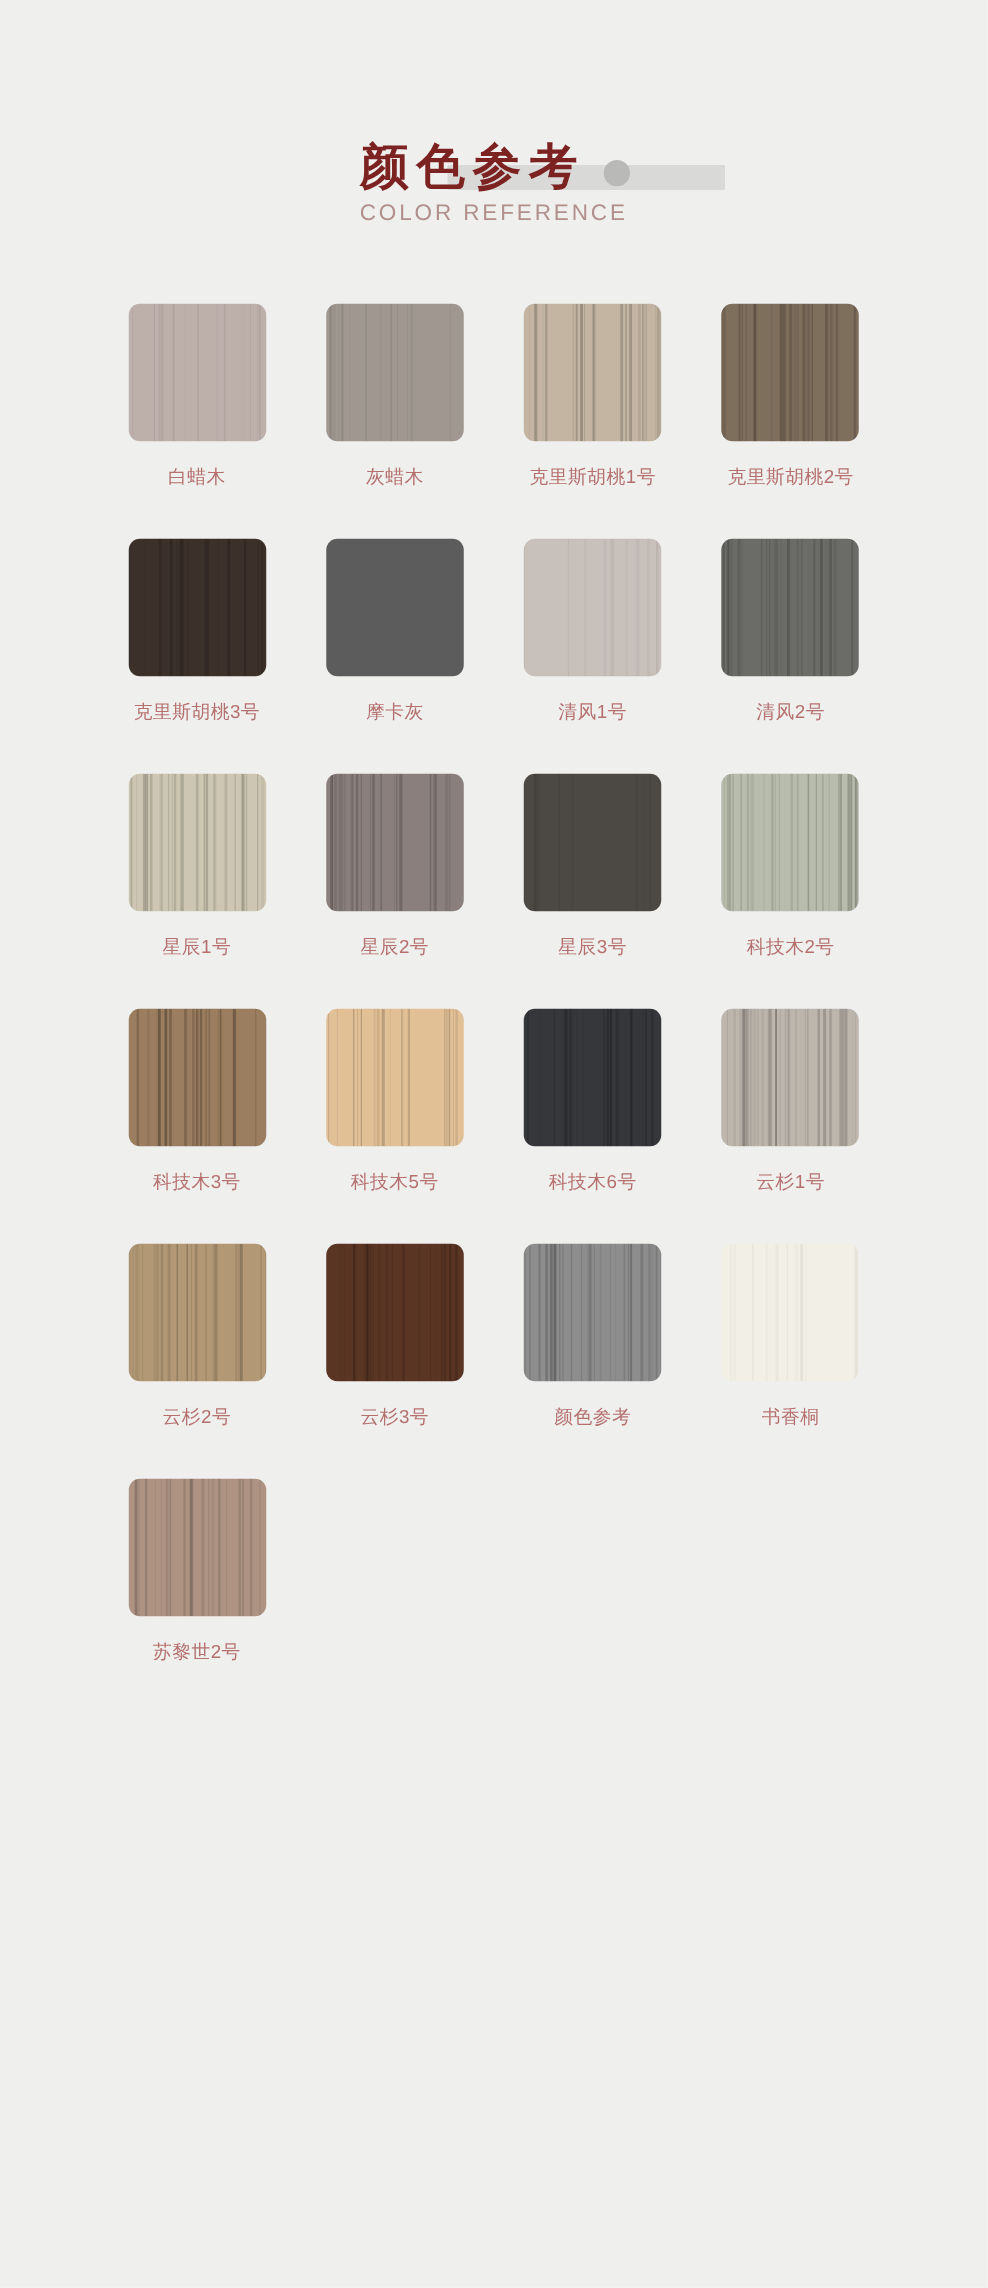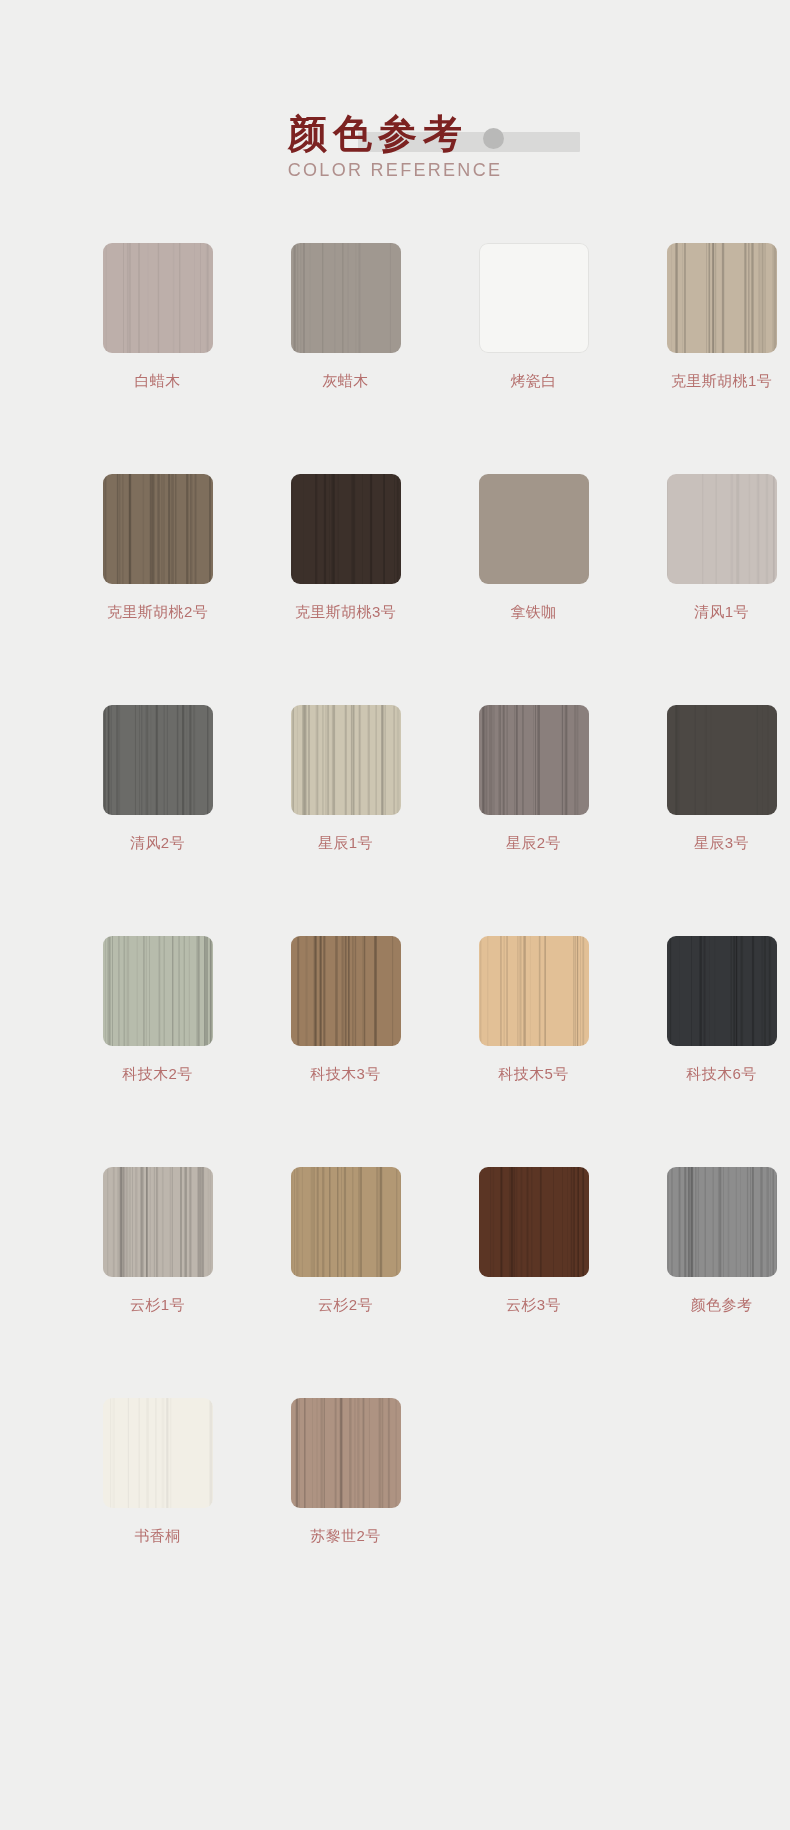--- a/index.html
+++ b/index.html
@@ -82,21 +82,20 @@
   
   .grid {
     margin: 0 auto;
     padding-top: 62px;
     width: 620px;
     display: grid;
     grid-template-columns: repeat(4, 145px);
     column-gap: 0px;
     justify-content: space-between;
     row-gap: 0px;
-    gap: 43px;
   }
 
   .cell {
     width: 145px;
     margin-bottom: 40px;
     text-align: center;
   }
 
   .swatch {
     width: 110px;
@@ -202,24 +201,20 @@
             <rect x="43.21" y="-2" width="1.28" height="114" fill="#000" opacity="0.058"></rect>
             <rect x="51.37" y="-2" width="1.41" height="114" fill="#000" opacity="0.049"></rect>
             <rect x="12.90" y="-2" width="0.89" height="114" fill="#000" opacity="0.070"></rect>
             <rect x="12.01" y="-2" width="1.80" height="114" fill="#000" opacity="0.124"></rect>
             <rect x="31.04" y="-2" width="1.31" height="114" fill="#000" opacity="0.157"></rect>
             <rect x="11.59" y="-2" width="1.73" height="114" fill="#000" opacity="0.047"></rect>
             <rect x="98.97" y="-2" width="0.66" height="114" fill="#000" opacity="0.133"></rect>
           </svg>
         </div>
         <div class="cell-label">灰蜡木</div>
-      </div>
-      <div class="cell">
-        <div class="swatch bordered" style="background-color: rgb(246, 246, 244);"></div>
-        <div class="cell-label">烤瓷白</div>
       </div>
       <div class="cell">
         <div class="swatch" style="background-color: rgb(195, 181, 161);">
           <svg class="grain" xmlns="http://www.w3.org/2000/svg" viewBox="0 0 110 110" preserveAspectRatio="none">
             <rect x="61.69" y="-2" width="0.65" height="114" fill="#fff" opacity="0.171"></rect>
             <rect x="55.70" y="-2" width="0.57" height="114" fill="#000" opacity="0.342"></rect>
             <rect x="45.19" y="-2" width="1.03" height="114" fill="#000" opacity="0.316"></rect>
             <rect x="8.42" y="-2" width="1.50" height="114" fill="#000" opacity="0.168"></rect>
             <rect x="17.38" y="-2" width="1.63" height="114" fill="#fff" opacity="0.237"></rect>
             <rect x="5.51" y="-2" width="2.47" height="114" fill="#fff" opacity="0.367"></rect>
@@ -367,22 +362,22 @@
             <rect x="38.01" y="-2" width="0.87" height="114" fill="#000" opacity="0.165"></rect>
             <rect x="11.88" y="-2" width="2.40" height="114" fill="#fff" opacity="0.320"></rect>
             <rect x="16.54" y="-2" width="1.17" height="114" fill="#fff" opacity="0.254"></rect>
             <rect x="1.72" y="-2" width="2.46" height="114" fill="#fff" opacity="0.364"></rect>
             <rect x="72.01" y="-2" width="1.19" height="114" fill="#fff" opacity="0.196"></rect>
           </svg>
         </div>
         <div class="cell-label">克里斯胡桃3号</div>
       </div>
       <div class="cell">
-        <div class="swatch" style="background-color: rgb(162, 150, 138);"></div>
-        <div class="cell-label">拿铁咖</div>
+        <div class="swatch" style="background-color: rgb(92, 92, 92);"></div>
+        <div class="cell-label">摩卡灰</div>
       </div>
       <div class="cell">
         <div class="swatch" style="background-color: rgb(200, 192, 187);">
           <svg class="grain" xmlns="http://www.w3.org/2000/svg" viewBox="0 0 110 110" preserveAspectRatio="none">
             <rect x="81.44" y="-2" width="0.64" height="114" fill="#fff" opacity="0.057"></rect>
             <rect x="90.50" y="-2" width="2.28" height="114" fill="#000" opacity="0.047"></rect>
             <rect x="35.29" y="-2" width="0.93" height="114" fill="#000" opacity="0.101"></rect>
             <rect x="69.25" y="-2" width="2.99" height="114" fill="#000" opacity="0.093"></rect>
             <rect x="48.44" y="-2" width="1.52" height="114" fill="#000" opacity="0.063"></rect>
             <rect x="105.95" y="-2" width="1.87" height="114" fill="#000" opacity="0.105"></rect>

